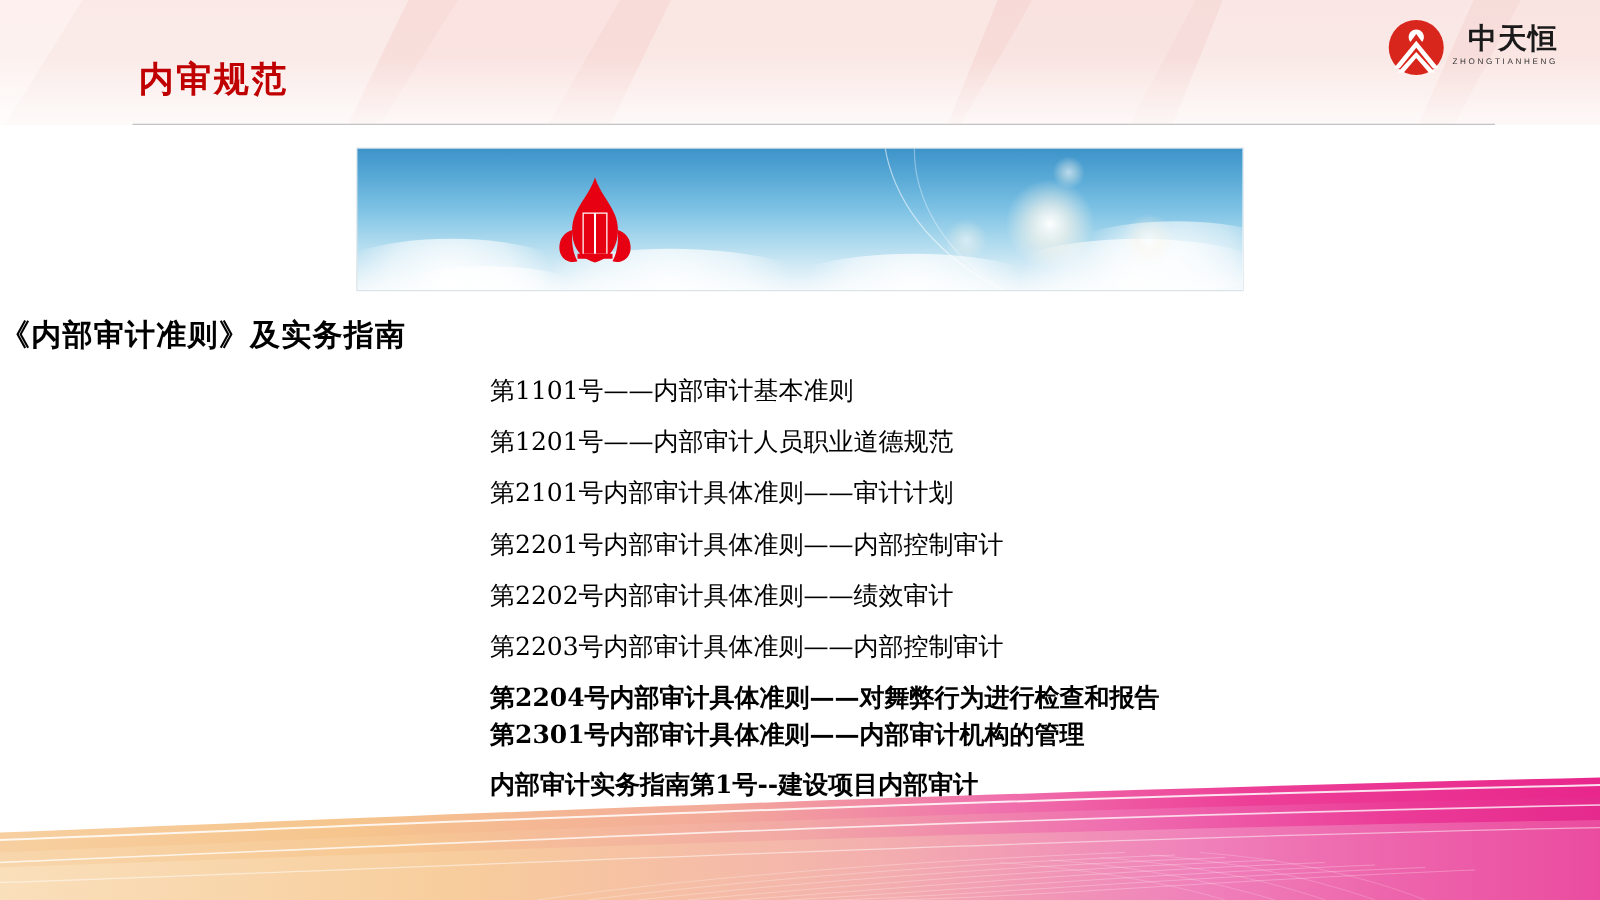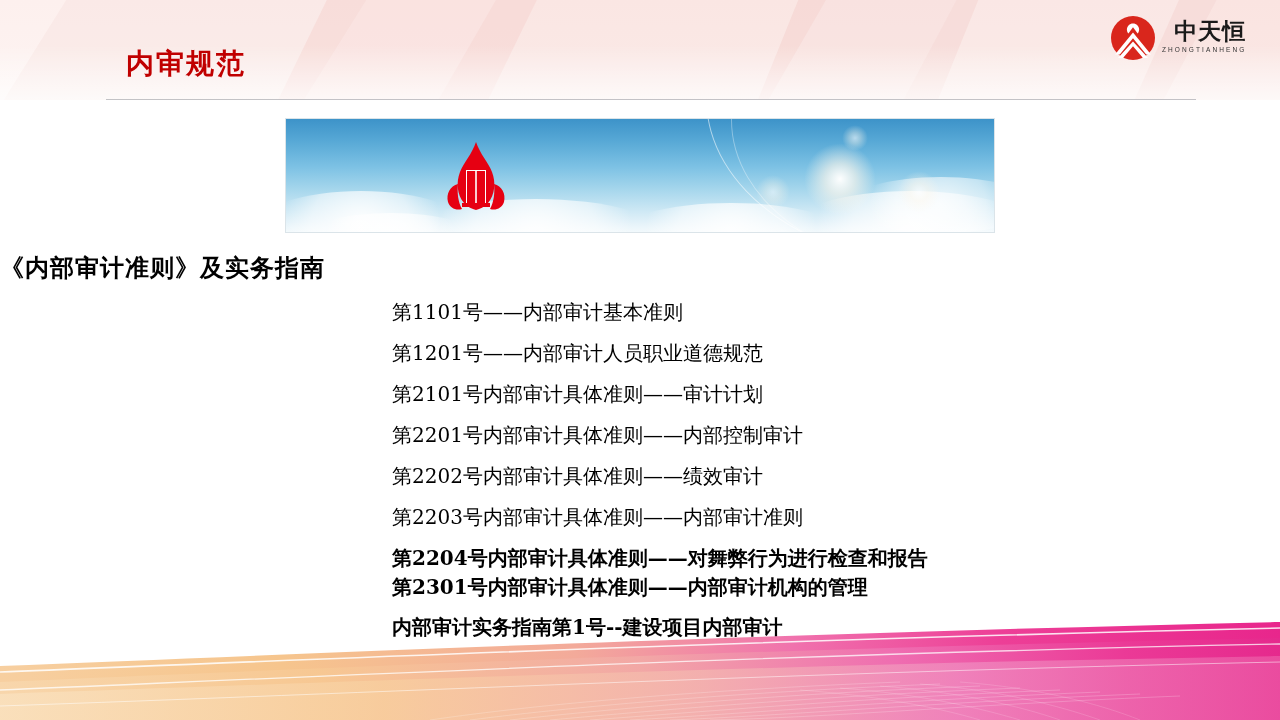--- a/index.html
+++ b/index.html
@@ -68,21 +68,21 @@
   }
   .band-fade {
     position: absolute;
     left: 0; top: 0; width: 1280px; height: 100px;
     background: linear-gradient(180deg, rgba(255,255,255,0) 45%, rgba(255,255,255,0.72) 100%);
   }
 
   
   .slide-title {
     position: absolute;
-    left: 126px; top: 50px;
+    left: 111px; top: 50px;
     font-family: "DejaVu Sans", "Liberation Sans", sans-serif;
     font-size: 28px;
     font-weight: bold;
     color: #c00000;
     letter-spacing: 2px;
     line-height: 1;
     white-space: nowrap;
   }
   .title-rule {
     position: absolute;
@@ -296,21 +296,21 @@
   </div>
 
   <div class="doc-heading">《内部审计准则》及实务指南</div>
 
   <div class="std-list">
     <div class="std-item">第1101号——内部审计基本准则</div>
     <div class="std-item">第1201号——内部审计人员职业道德规范</div>
     <div class="std-item">第2101号内部审计具体准则——审计计划</div>
     <div class="std-item">第2201号内部审计具体准则——内部控制审计</div>
     <div class="std-item">第2202号内部审计具体准则——绩效审计</div>
-    <div class="std-item">第2203号内部审计具体准则——内部审计准则</div>
+    <div class="std-item">第2203号内部审计具体准则——内部控制审计</div>
     <div class="std-item tight">第2204号内部审计具体准则——对舞弊行为进行检查和报告</div>
     <div class="std-item tight">第2301号内部审计具体准则——内部审计机构的管理</div>
     <div class="std-item bold">内部审计实务指南第1号--建设项目内部审计</div>
   </div>
 
   <div class="bottom-wave">
     <svg viewBox="0 0 1280 100" width="1280" height="100" preserveAspectRatio="none" aria-hidden="true">
       <defs>
         <linearGradient id="waveTop" x1="0" y1="0" x2="1" y2="0">
           <stop offset="0%" stop-color="#f7cfa0"></stop>

